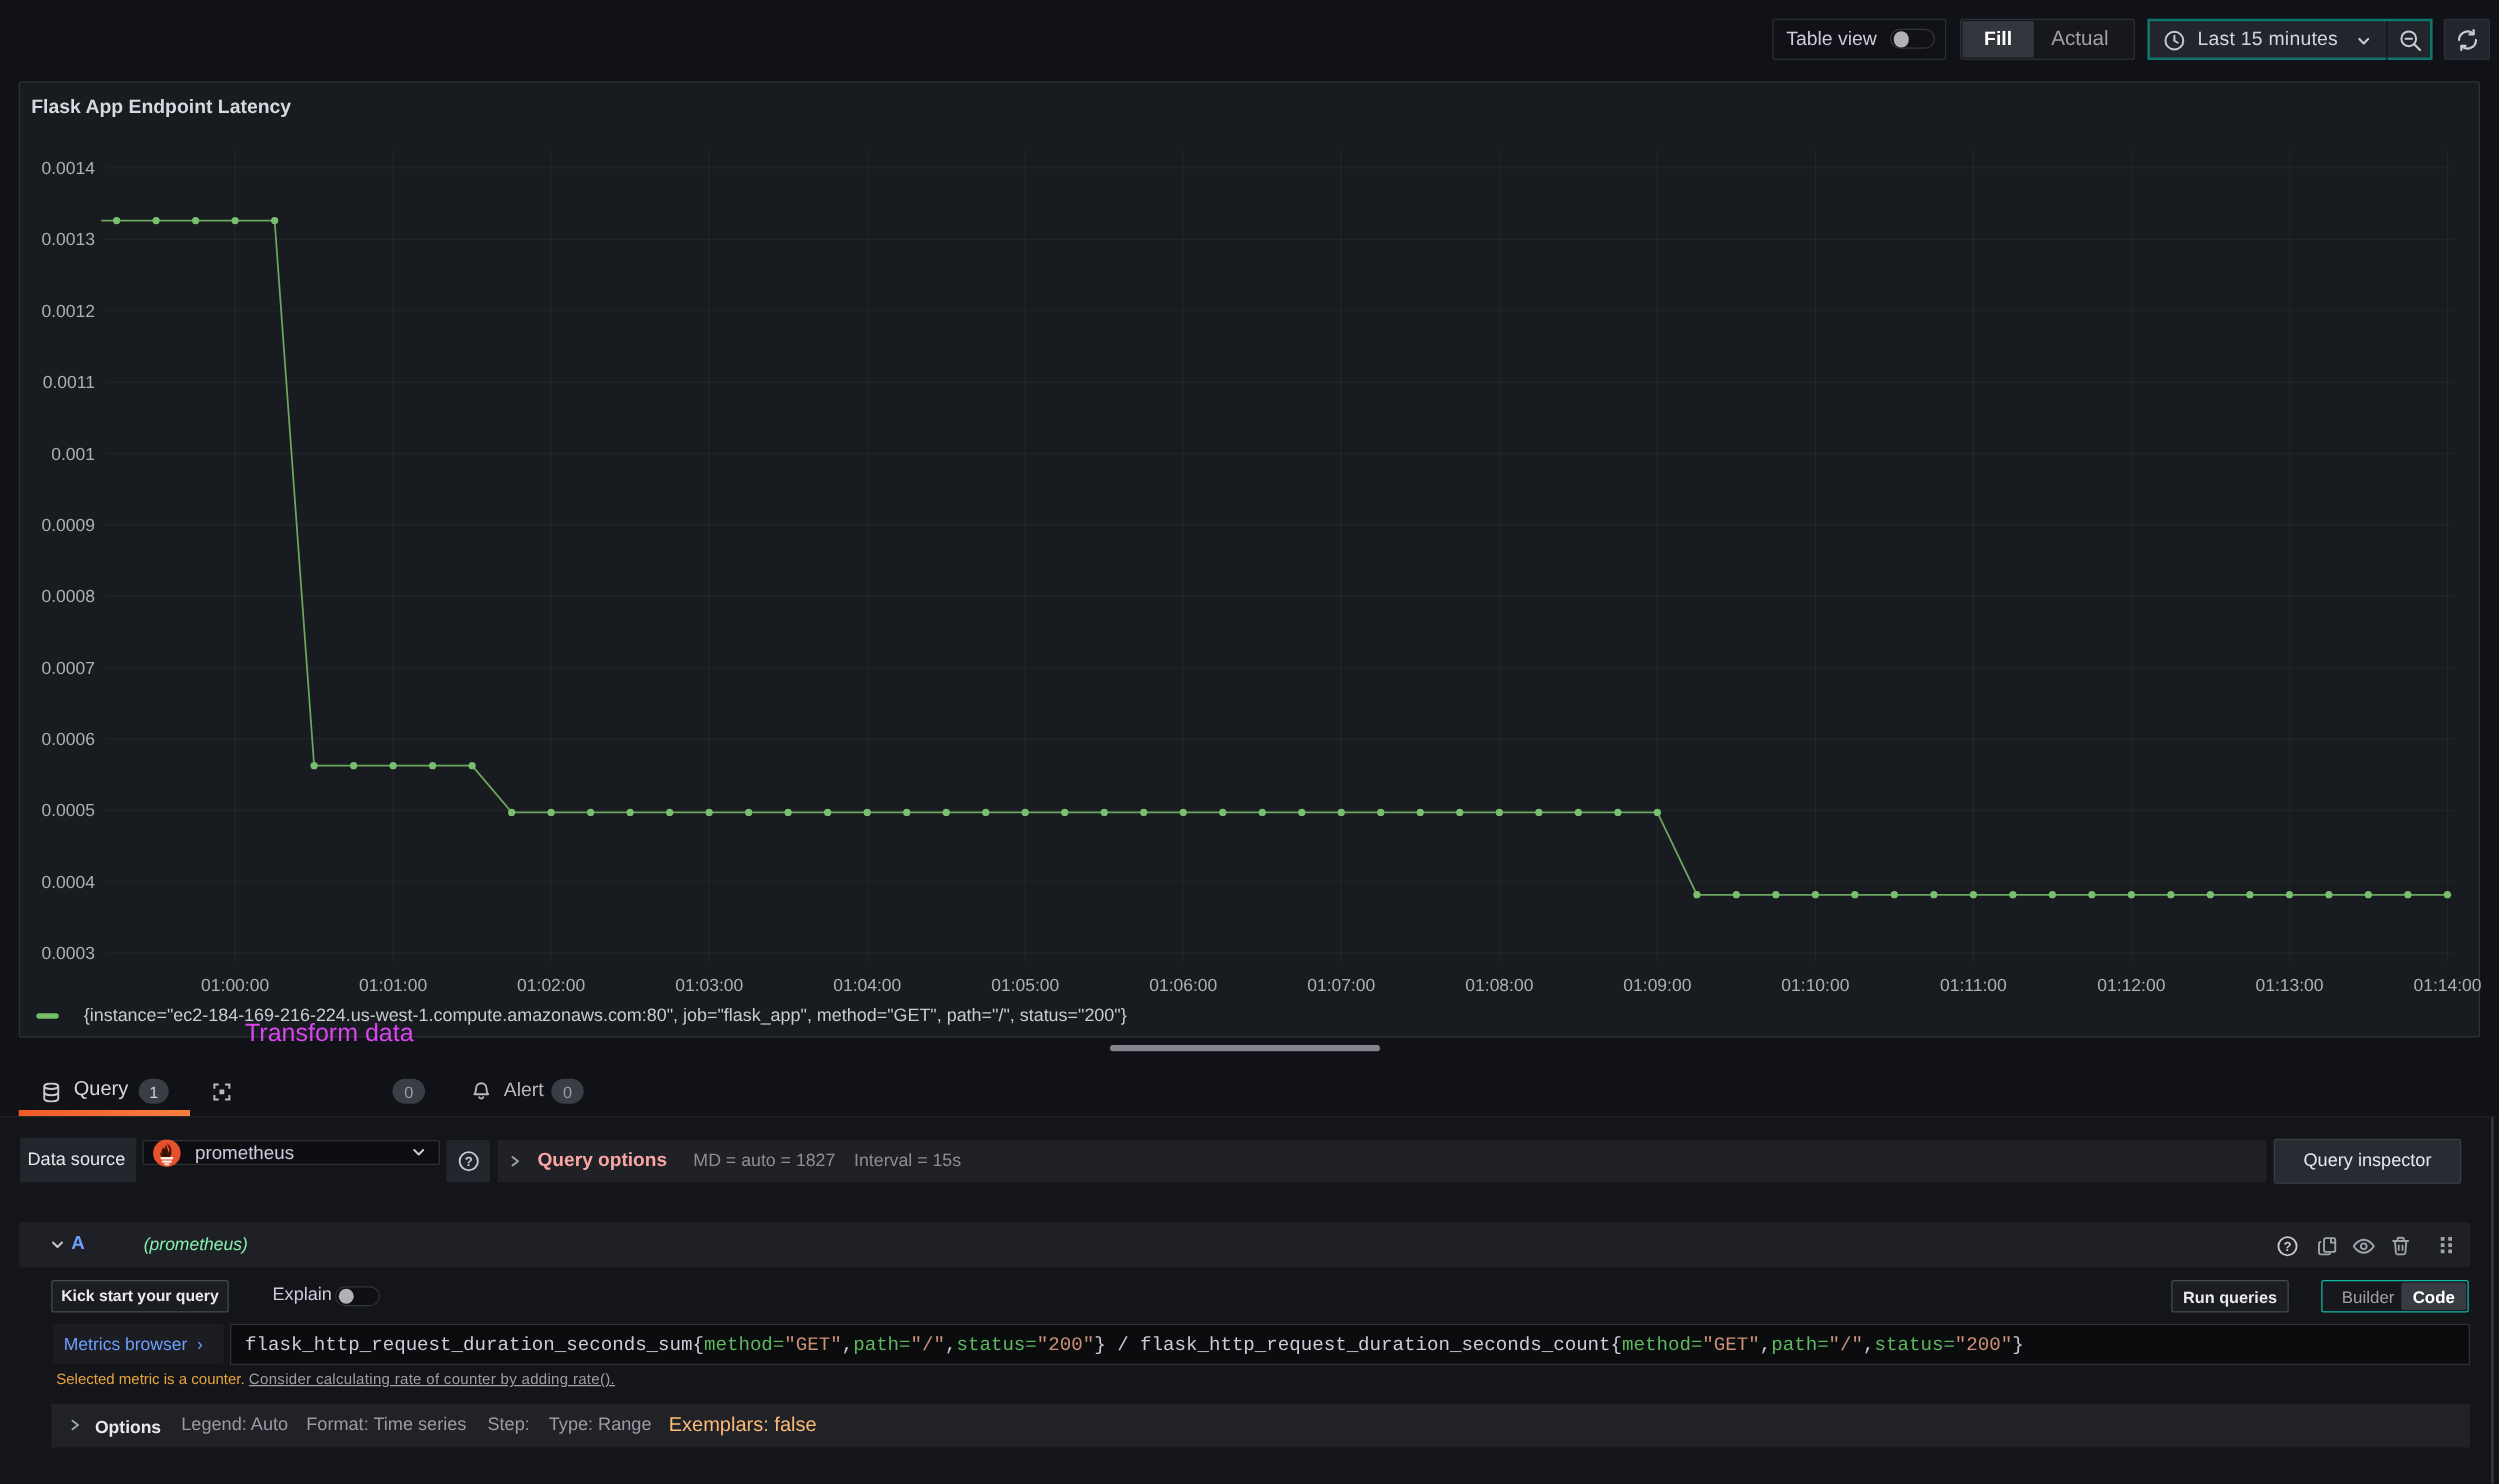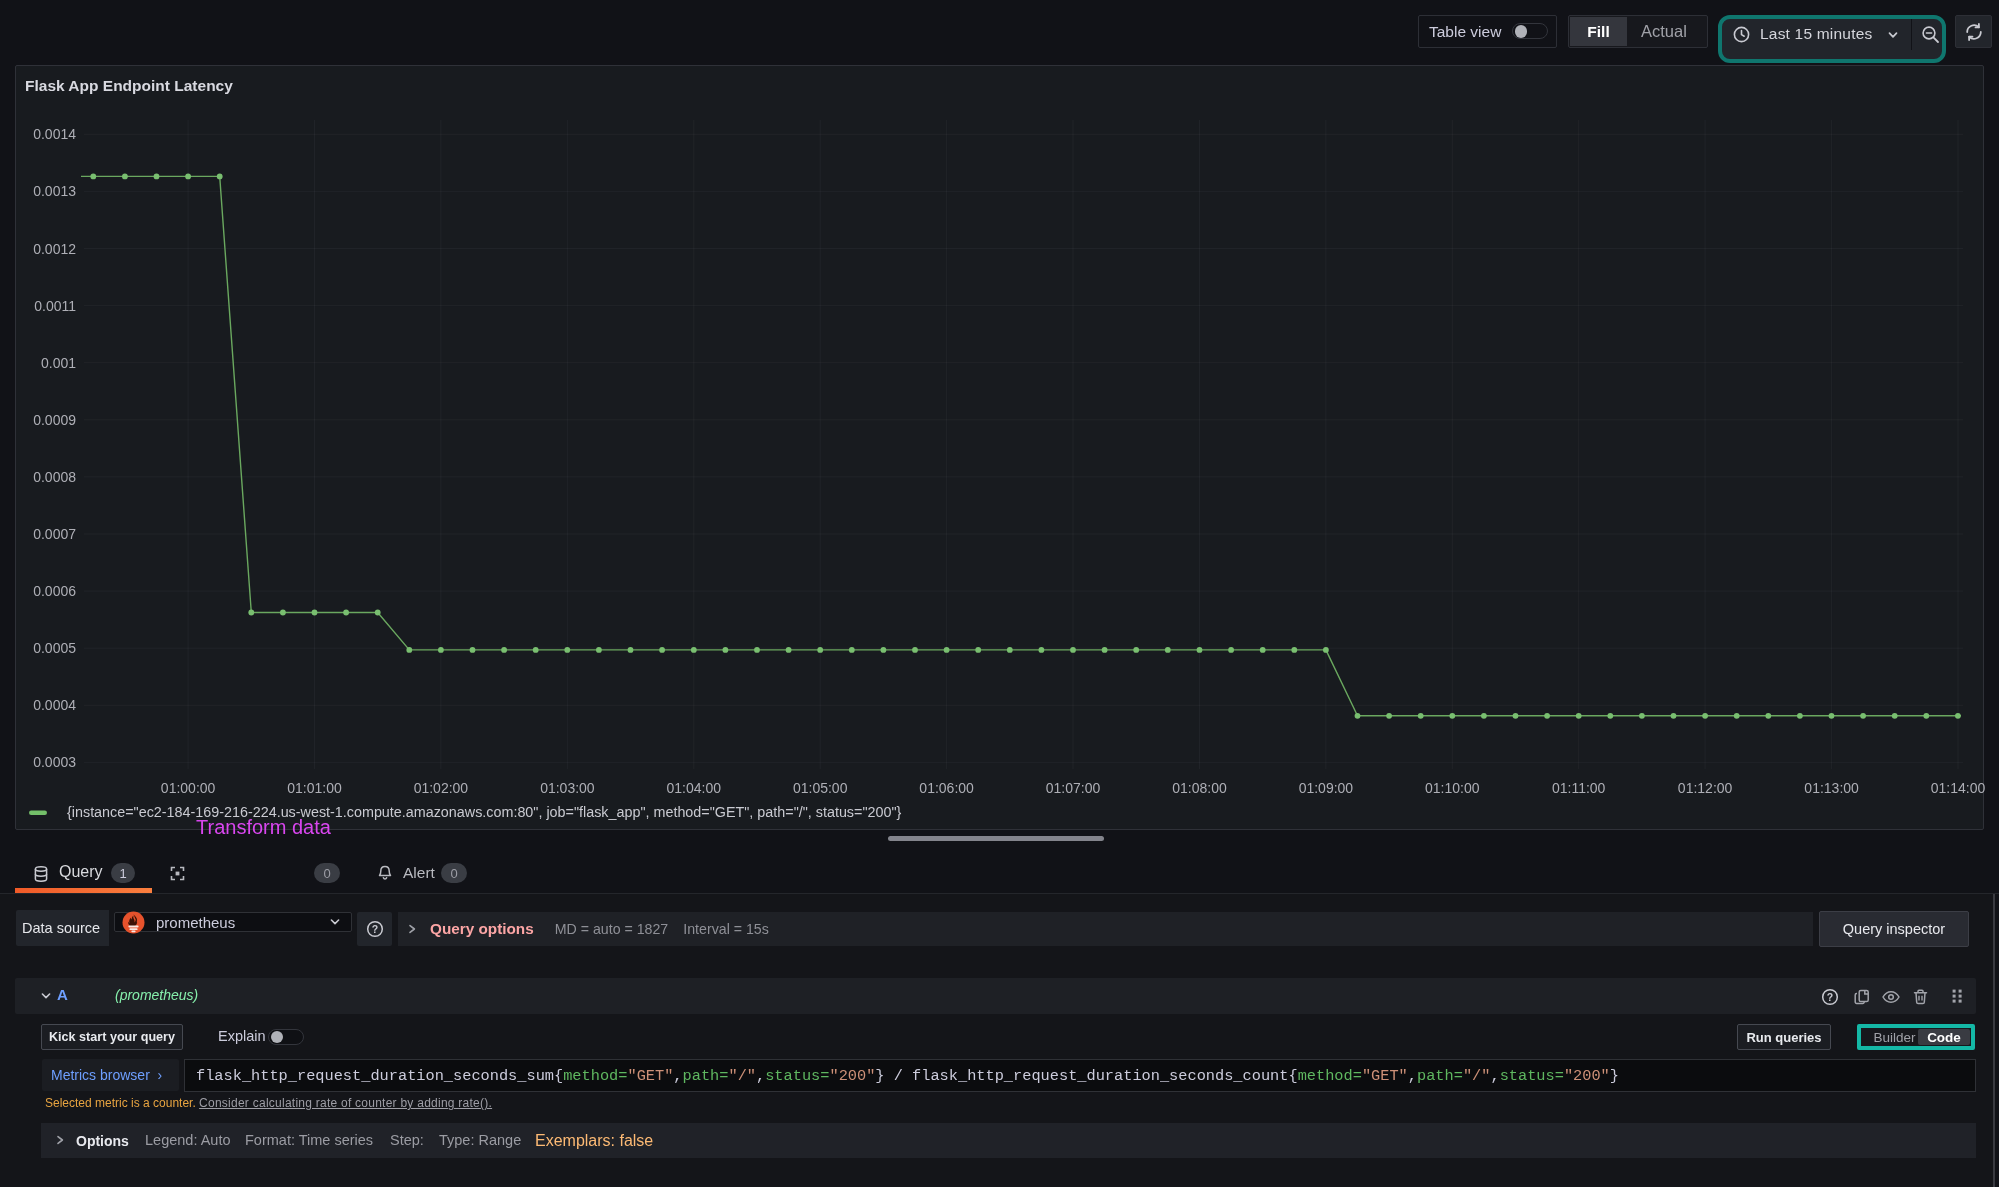--- a/index.html
+++ b/index.html
@@ -8,21 +8,21 @@
 <div class="abs" style="left:1418px;top:15px;width:139px;height:33px;border:1px solid #2d2f36;border-radius:2px;display:flex;align-items:center;padding-left:10px;">
       <span style="font-size:15.5px;color:#ccccdc;">Table view</span>
     </div>
 <div style="position:absolute;left:1512px;top:23px;width:36px;height:16px;background:#111217;border:1px solid #33353c;border-radius:9px;">
       <div style="position:absolute;left:1.8px;top:1.2px;width:12.5px;height:12.5px;border-radius:50%;background:#b0b2b8;"></div>
     </div>
 <div class="abs" style="left:1568px;top:15px;width:140px;height:33px;border:1px solid #2d2f36;border-radius:2px;background:#17181d;">
       <div style="position:absolute;left:1px;top:1px;width:57px;height:29px;background:#34363d;display:flex;align-items:center;justify-content:center;font-size:15.5px;font-weight:bold;color:#fff;">Fill</div>
       <span style="position:absolute;left:72px;top:6px;font-size:16.5px;color:#a0a1a8;">Actual</span>
     </div>
-<div class="abs" style="left:1718px;top:15px;width:228px;height:48px;border:4px solid #0f766e;border-radius:12px;background:#22252b;">
+<div class="abs" style="left:1718px;top:15px;width:228px;height:33px;border:2px solid #0f766e;border-radius:0;background:#22252b;">
       <span style="position:absolute;left:11px;top:7px;display:flex;">
         <svg width="17" height="17" viewBox="0 0 17 17" style="">
           <circle cx="8.5" cy="8.5" r="7.1" fill="none" stroke="#c9cad1" stroke-width="1.6"></circle>
           <path d="M8.5 4.6v4l2.7 1.6" fill="none" stroke="#c9cad1" stroke-width="1.6" stroke-linecap="round"></path>
         </svg>
       </span>
       <span style="position:absolute;left:38px;top:6px;font-size:15.5px;font-weight:500;letter-spacing:0.2px;color:#d5d6dc;">Last 15 minutes</span>
       <span style="position:absolute;left:165px;top:10px;display:flex;">
         <svg width="12" height="12" viewBox="0 0 12 12" style="">
           <path d="M2.5 4.2 6 7.8 9.5 4.2" fill="none" stroke="#c9cad1" stroke-width="1.7" stroke-linecap="round" stroke-linejoin="round"></path>
@@ -275,21 +275,21 @@
           <rect x="8.6" y="11.6" width="3" height="3" fill="#a2a4ab"></rect>
         </svg>
       </span>
     </div>
 <div class="abs" style="left:41px;top:1024px;width:142px;height:26px;background:#1b1d22;border:1px solid #464951;border-radius:2px;display:flex;align-items:center;justify-content:center;font-size:12.6px;font-weight:bold;color:#e8eaee;">Kick start your query</div>
 <div class="abs" style="left:218px;top:1028px;font-size:14.5px;color:#ccccdc;">Explain</div>
 <div style="position:absolute;left:268px;top:1028.5px;width:36px;height:16px;background:#0f1014;border:1px solid #33353c;border-radius:9px;">
       <div style="position:absolute;left:1.8px;top:1.2px;width:12.5px;height:12.5px;border-radius:50%;background:#b0b2b8;"></div>
     </div>
 <div class="abs" style="left:1737px;top:1024px;width:94px;height:26px;background:#1b1d22;border:1px solid #464951;border-radius:2px;display:flex;align-items:center;justify-content:center;font-size:13px;font-weight:bold;color:#e8eaee;">Run queries</div>
-<div class="abs" style="left:1857px;top:1024px;width:118px;height:26px;background:#17181d;border:4px solid #14b8a6;border-radius:2px;display:flex;">
+<div class="abs" style="left:1857px;top:1024px;width:118px;height:26px;background:#17181d;border:1px solid #14b8a6;border-radius:2px;display:flex;">
       <div style="flex:1;display:flex;align-items:center;justify-content:center;padding-left:11px;font-size:13.5px;color:#a0a1a8;">Builder</div>
       <div style="width:52px;margin:1px;background:#393b42;border-radius:2px;display:flex;align-items:center;justify-content:center;font-size:13.5px;font-weight:bold;color:#fff;">Code</div>
     </div>
 <div class="abs" style="left:42px;top:1059px;width:137px;height:32px;background:#1b1d22;border-radius:2px;display:flex;align-items:center;padding-left:9px;font-size:14px;font-weight:500;color:#6e9fff;">Metrics browser&nbsp; ›</div>
 <div class="abs" style="left:184px;top:1059px;width:1792px;height:33px;background:#0b0c0e;border:1px solid #2f3136;display:flex;align-items:center;">
       <div style="margin-left:11px;font-family:'Liberation Mono',monospace;font-size:15.3px;white-space:pre;"><span style="color:#ccccdc;">flask_http_request_duration_seconds_sum{</span><span style="color:#5fb760;">method=</span><span style="color:#ce9178;">"GET"</span><span style="color:#ccccdc;">,</span><span style="color:#5fb760;">path=</span><span style="color:#ce9178;">"/"</span><span style="color:#ccccdc;">,</span><span style="color:#5fb760;">status=</span><span style="color:#ce9178;">"200"</span><span style="color:#ccccdc;">} / flask_http_request_duration_seconds_count{</span><span style="color:#5fb760;">method=</span><span style="color:#ce9178;">"GET"</span><span style="color:#ccccdc;">,</span><span style="color:#5fb760;">path=</span><span style="color:#ce9178;">"/"</span><span style="color:#ccccdc;">,</span><span style="color:#5fb760;">status=</span><span style="color:#ce9178;">"200"</span><span style="color:#ccccdc;">}</span></div>
     </div>
 <div class="abs" style="left:45px;top:1096px;font-size:12px;"><span style="color:#e8a440;">Selected metric is a counter.</span> <span style="color:#9e9ea6;text-decoration:underline;letter-spacing:0.25px;">Consider calculating rate of counter by adding rate().</span></div>
 <div class="abs" style="left:41px;top:1123px;width:1935px;height:35px;background:#202228;">
       <span style="position:absolute;left:14px;top:12px;display:flex;">

